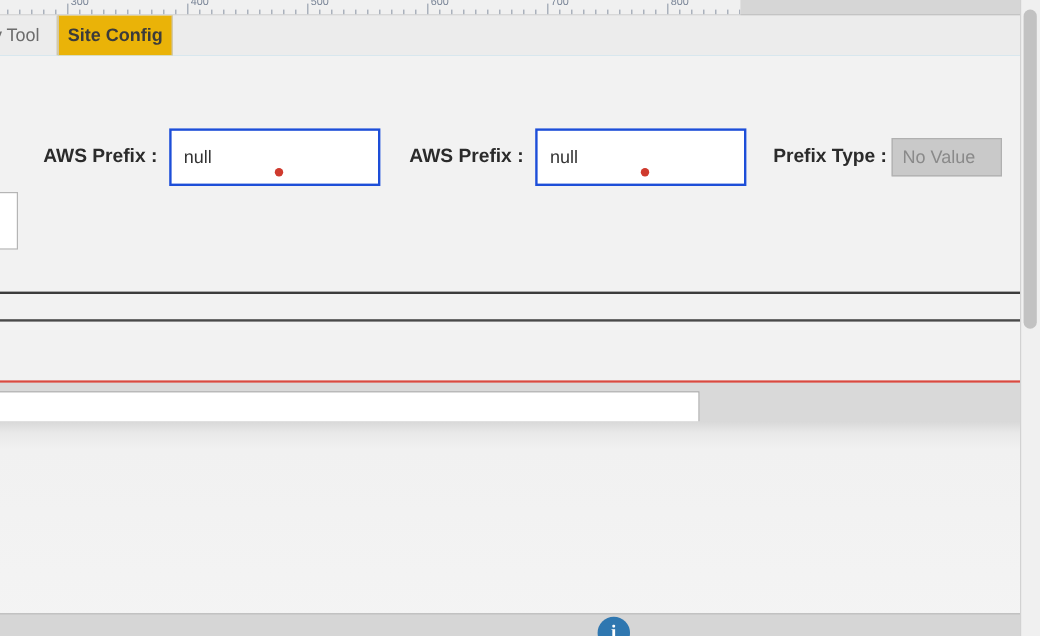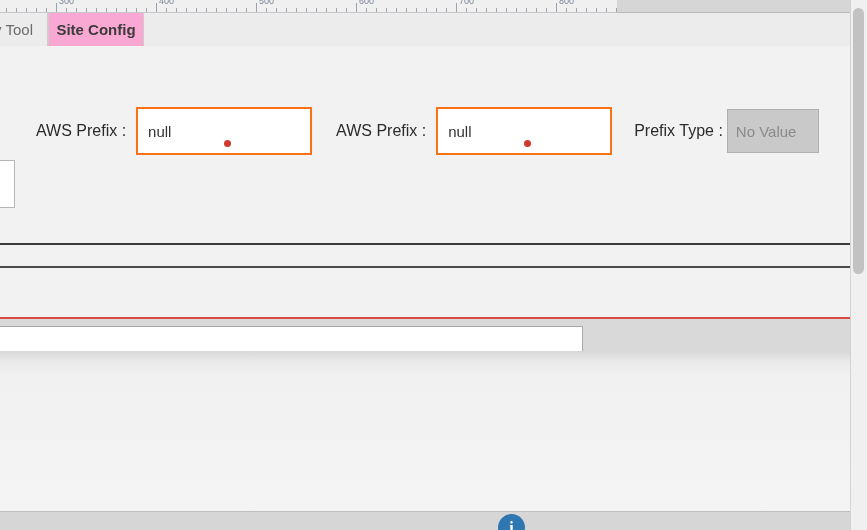--- a/index.html
+++ b/index.html
@@ -55,21 +55,21 @@
     display:flex; align-items:center; justify-content:center;
     font-size:15px; color:#6d6d6d;
     background:#ececec;
     border-right:1px solid #cccccc;
     padding:0 14px;
     white-space:nowrap;
   }
   .tab.partial { left:-22px; width:70px; justify-content:flex-end; color:#6d6d6d; }
   .tab.active {
     left:48px; width:96px;
-    background:#f9a8d4;
+    background:#eab308;
     color:#3b3b3b; font-weight:600;
     border-left:1px solid #cccccc;
     border-right:1px solid #cccccc;
   }
   .tab-filler {
     position:absolute; left:144px; top:0;
     width:706px; height:33px;
     background:#ececec;
   }
 
@@ -83,42 +83,42 @@
 
   .form-row {
     position:absolute; left:0; top:52px;
     width:850px; height:62px;
     display:flex; align-items:center;
   }
 
   .field { display:flex; align-items:center; }
 
   .field-label {
-    font-size:16px; font-weight:normal; color:#2b2b2b;
+    font-size:16px; font-weight:bold; color:#2b2b2b;
     white-space:nowrap;
   }
 
   .text-input {
     height:48px;
     background:#ffffff;
     font-size:15px; color:#333333;
     display:flex; align-items:center;
     padding-left:10px;
     position:relative;
   }
-  .text-input.error { border:2px solid #f97316; }
+  .text-input.error { border:2px solid #1d4ed8; }
 
   .err-dot {
     position:absolute; bottom:6px; left:50%;
     width:7px; height:7px; border-radius:50%;
     background:#cf3a2e;
   }
 
   .select-disabled {
-    height:44px;
+    height:32px;
     background:#c9c9c9;
     border:1px solid #b0b0b0;
     font-size:15px; color:#8a8a8a;
     display:flex; align-items:center;
     padding-left:8px;
     white-space:nowrap;
   }
 
   
   #left-partial-input {

